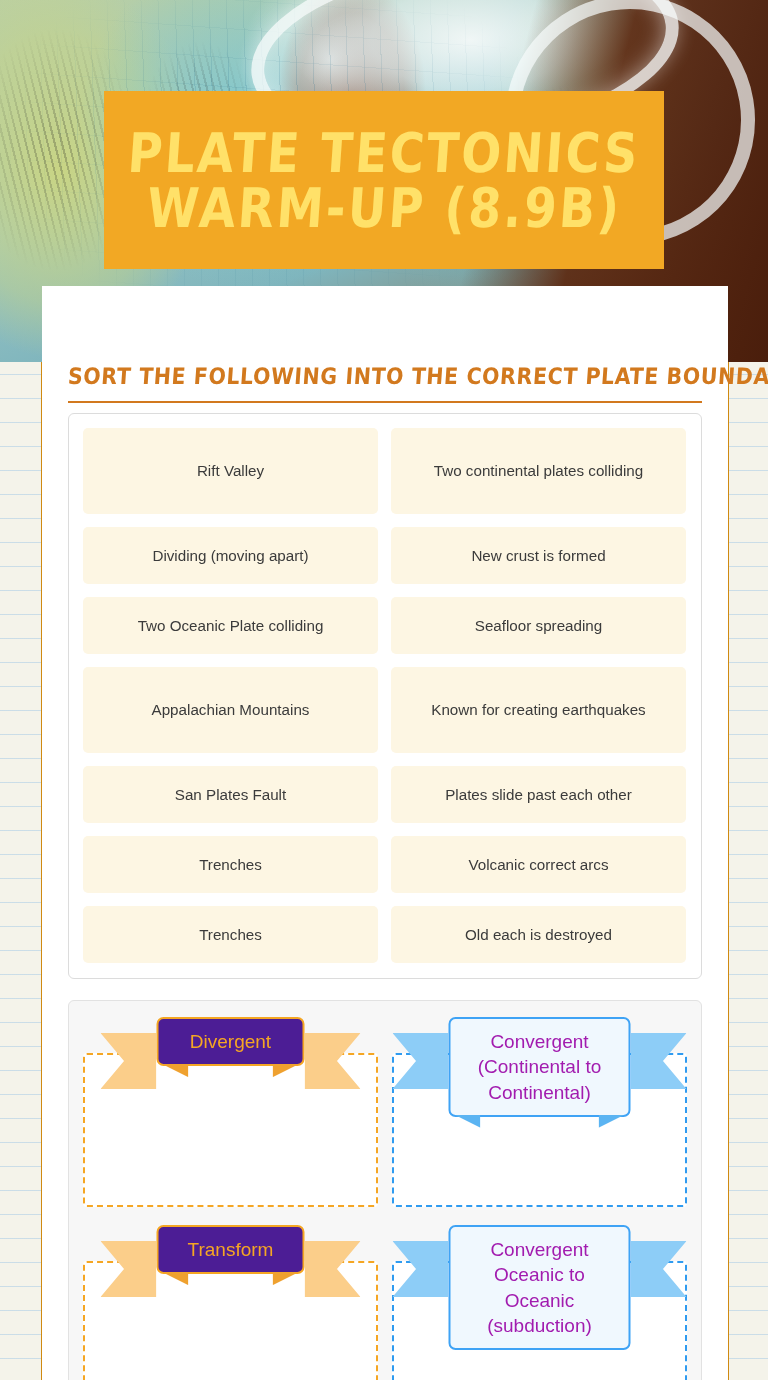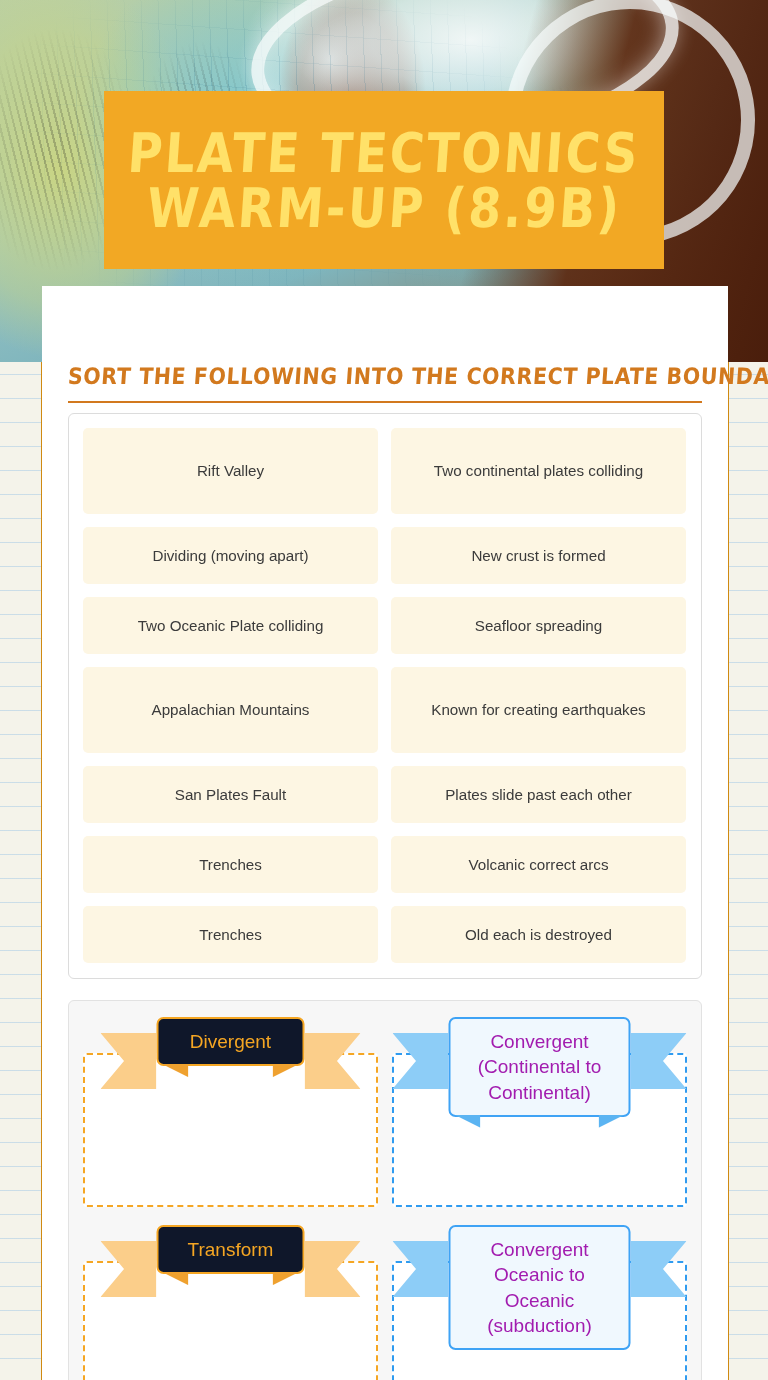--- a/index.html
+++ b/index.html
@@ -284,21 +284,21 @@
     flex: 0 0 auto;
     margin-top: 16px;
   }
   .zone.blue .ribbon-wing { background: #8DCDF7; }
   .ribbon-wing.left  { clip-path: polygon(0 0, 100% 0, 100% 100%, 0 100%, 42% 50%); }
   .ribbon-wing.right { clip-path: polygon(0 0, 100% 0, 58% 50%, 100% 100%, 0 100%); }
 
   .ribbon-label {
     position: relative;
     z-index: 4;
-    background: #0f172a;
+    background: #4c1d95;
     border: 2px solid #F5A623;
     border-radius: 7px;
     color: #F5A623;
     padding: 10px 14px;
     min-width: 148px;
     max-width: 182px;
     text-align: center;
     font-size: 19px;
     line-height: 1.33;
     margin-top: 0;

